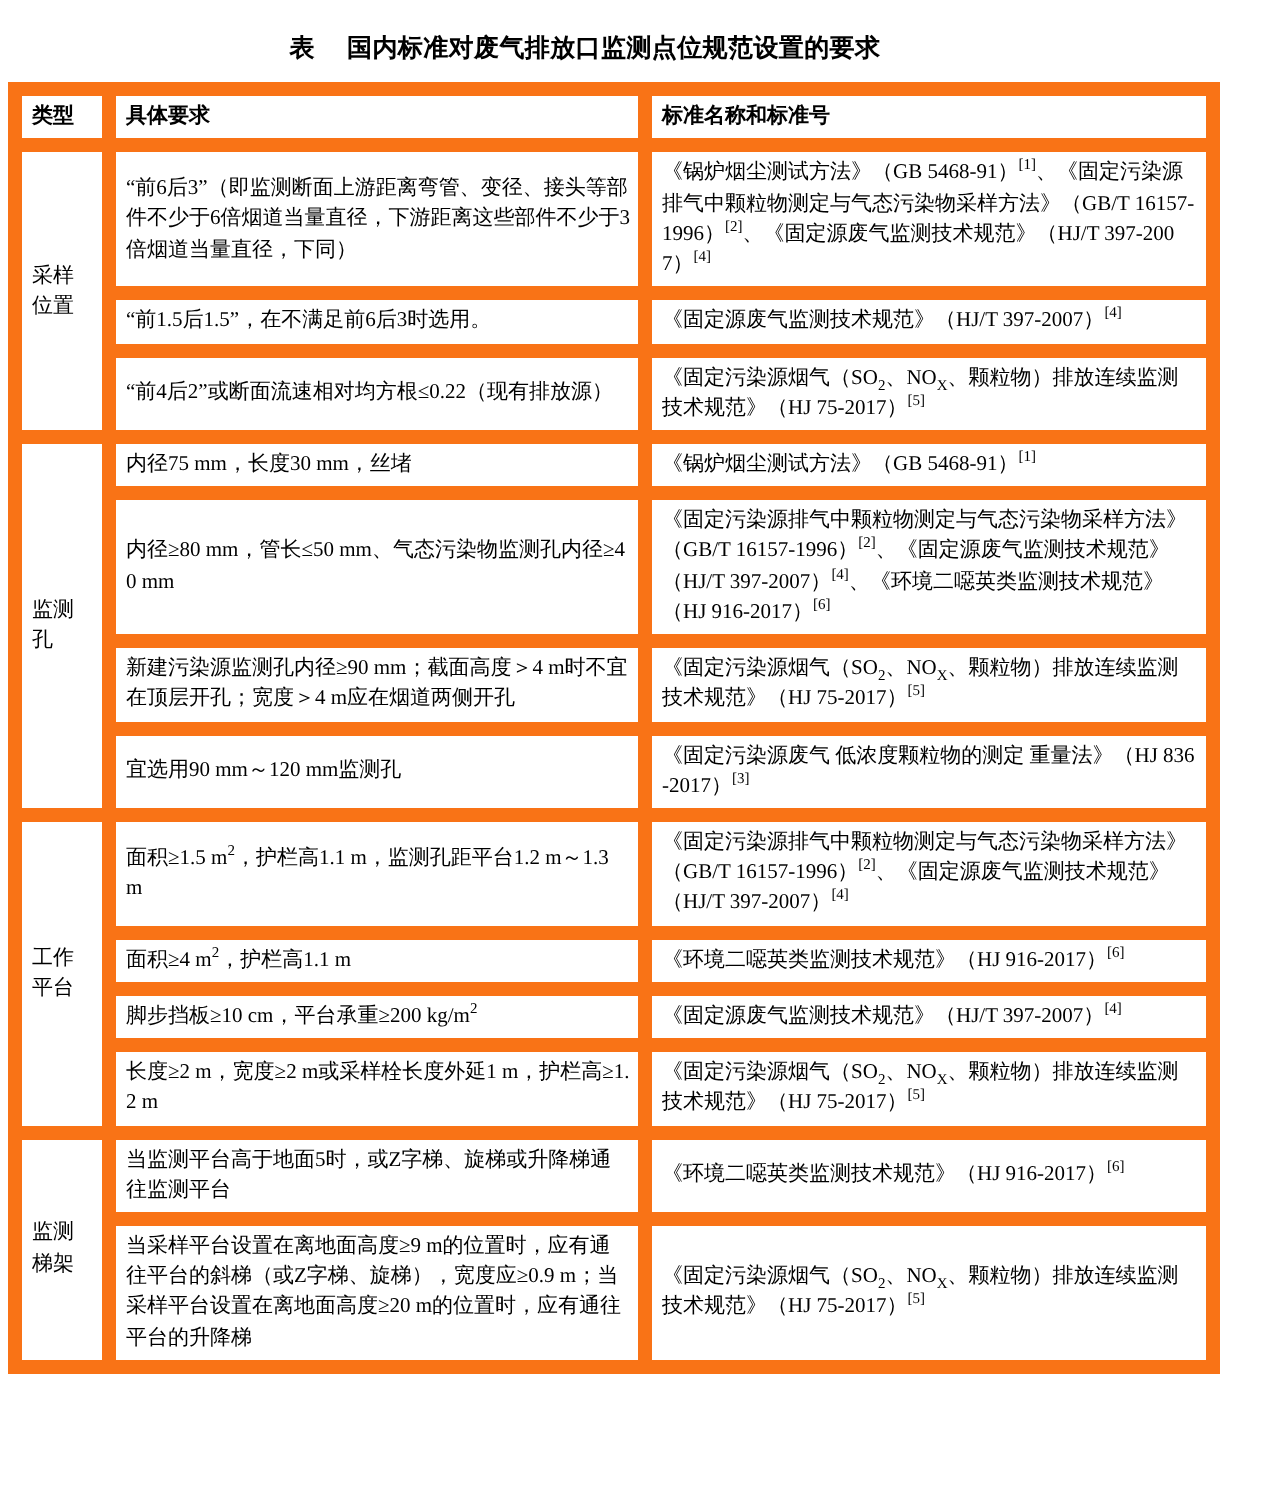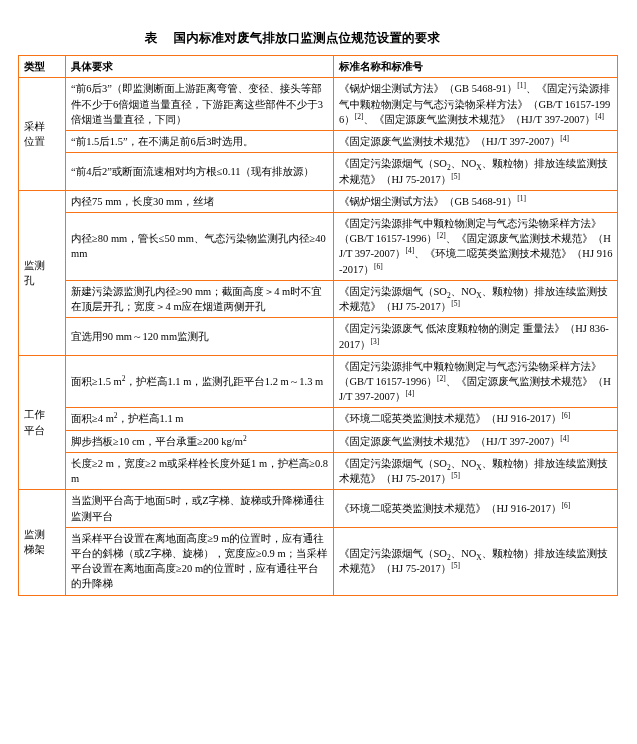--- a/index.html
+++ b/index.html
@@ -12,41 +12,41 @@
     height: 744px;
     font-family: "Liberation Serif", "DejaVu Serif", serif;
     color: #000;
     -webkit-font-smoothing: antialiased;
   }
   .page {
     width: 585px;
     height: 744px;
     position: relative;
     box-sizing: border-box;
-    padding: 18px;
+    padding: 4px;
   }
   .caption {
     text-align: center;
     font-size: 12.5px;
     font-weight: bold;
     letter-spacing: 0.2px;
     padding: 12px 0 9px 0;
     line-height: 1.3;
   }
   .caption .cap-label {
     margin-right: 16px;
   }
   table.main {
     border-collapse: collapse;
     width: 599px;
     margin: 0 auto;
     table-layout: fixed;
   }
   table.main td, table.main th {
-    border: 1px solid #f97316;
+    border: 7px solid #f97316;
     padding: 3px 4px 3px 5px;
     font-size: 10.5px;
     line-height: 1.45;
     vertical-align: middle;
     text-align: left;
     word-break: break-all;
   }
   th.hdr {
     text-align: center;
     font-weight: bold;
@@ -111,21 +111,21 @@
       <tr>
         <td class="cat" rowspan="3">采样<br>位置</td>
         <td class="req">“前6后3”（即监测断面上游距离弯管、变径、接头等部件不少于6倍烟道当量直径，下游距离这些部件不少于3倍烟道当量直径，下同）</td>
         <td class="std">《锅炉烟尘测试方法》（GB 5468-91）<sup>[1]</sup>、《固定污染源排气中颗粒物测定与气态污染物采样方法》（GB/T 16157-1996）<sup>[2]</sup>、《固定源废气监测技术规范》（HJ/T 397-2007）<sup>[4]</sup></td>
       </tr>
       <tr>
         <td class="req">“前1.5后1.5”，在不满足前6后3时选用。</td>
         <td class="std">《固定源废气监测技术规范》（HJ/T 397-2007）<sup>[4]</sup></td>
       </tr>
       <tr>
-        <td class="req">“前4后2”或断面流速相对均方根≤0.11（现有排放源）</td>
+        <td class="req">“前4后2”或断面流速相对均方根≤0.22（现有排放源）</td>
         <td class="std">《固定污染源烟气（SO<sub>2</sub>、NO<sub>X</sub>、颗粒物）排放连续监测技术规范》（HJ 75-2017）<sup>[5]</sup></td>
       </tr>
 
       <tr>
         <td class="cat" rowspan="4">监测<br>孔</td>
         <td class="req">内径75 mm，长度30 mm，丝堵</td>
         <td class="std">《锅炉烟尘测试方法》（GB 5468-91）<sup>[1]</sup></td>
       </tr>
       <tr>
         <td class="req">内径≥80 mm，管长≤50 mm、气态污染物监测孔内径≥40 mm</td>
@@ -147,21 +147,21 @@
       </tr>
       <tr>
         <td class="req">面积≥4 m<sup>2</sup>，护栏高1.1 m</td>
         <td class="std">《环境二噁英类监测技术规范》（HJ 916-2017）<sup>[6]</sup></td>
       </tr>
       <tr>
         <td class="req">脚步挡板≥10 cm，平台承重≥200 kg/m<sup>2</sup></td>
         <td class="std">《固定源废气监测技术规范》（HJ/T 397-2007）<sup>[4]</sup></td>
       </tr>
       <tr>
-        <td class="req">长度≥2 m，宽度≥2 m或采样栓长度外延1 m，护栏高≥0.8 m</td>
+        <td class="req">长度≥2 m，宽度≥2 m或采样栓长度外延1 m，护栏高≥1.2 m</td>
         <td class="std">《固定污染源烟气（SO<sub>2</sub>、NO<sub>X</sub>、颗粒物）排放连续监测技术规范》（HJ 75-2017）<sup>[5]</sup></td>
       </tr>
 
       <tr>
         <td class="cat" rowspan="2">监测<br>梯架</td>
         <td class="req">当监测平台高于地面5时，或Z字梯、旋梯或升降梯通往监测平台</td>
         <td class="std">《环境二噁英类监测技术规范》（HJ 916-2017）<sup>[6]</sup></td>
       </tr>
       <tr>
         <td class="req">当采样平台设置在离地面高度≥9 m的位置时，应有通往平台的斜梯（或Z字梯、旋梯），宽度应≥0.9 m；当采样平台设置在离地面高度≥20 m的位置时，应有通往平台的升降梯</td>

